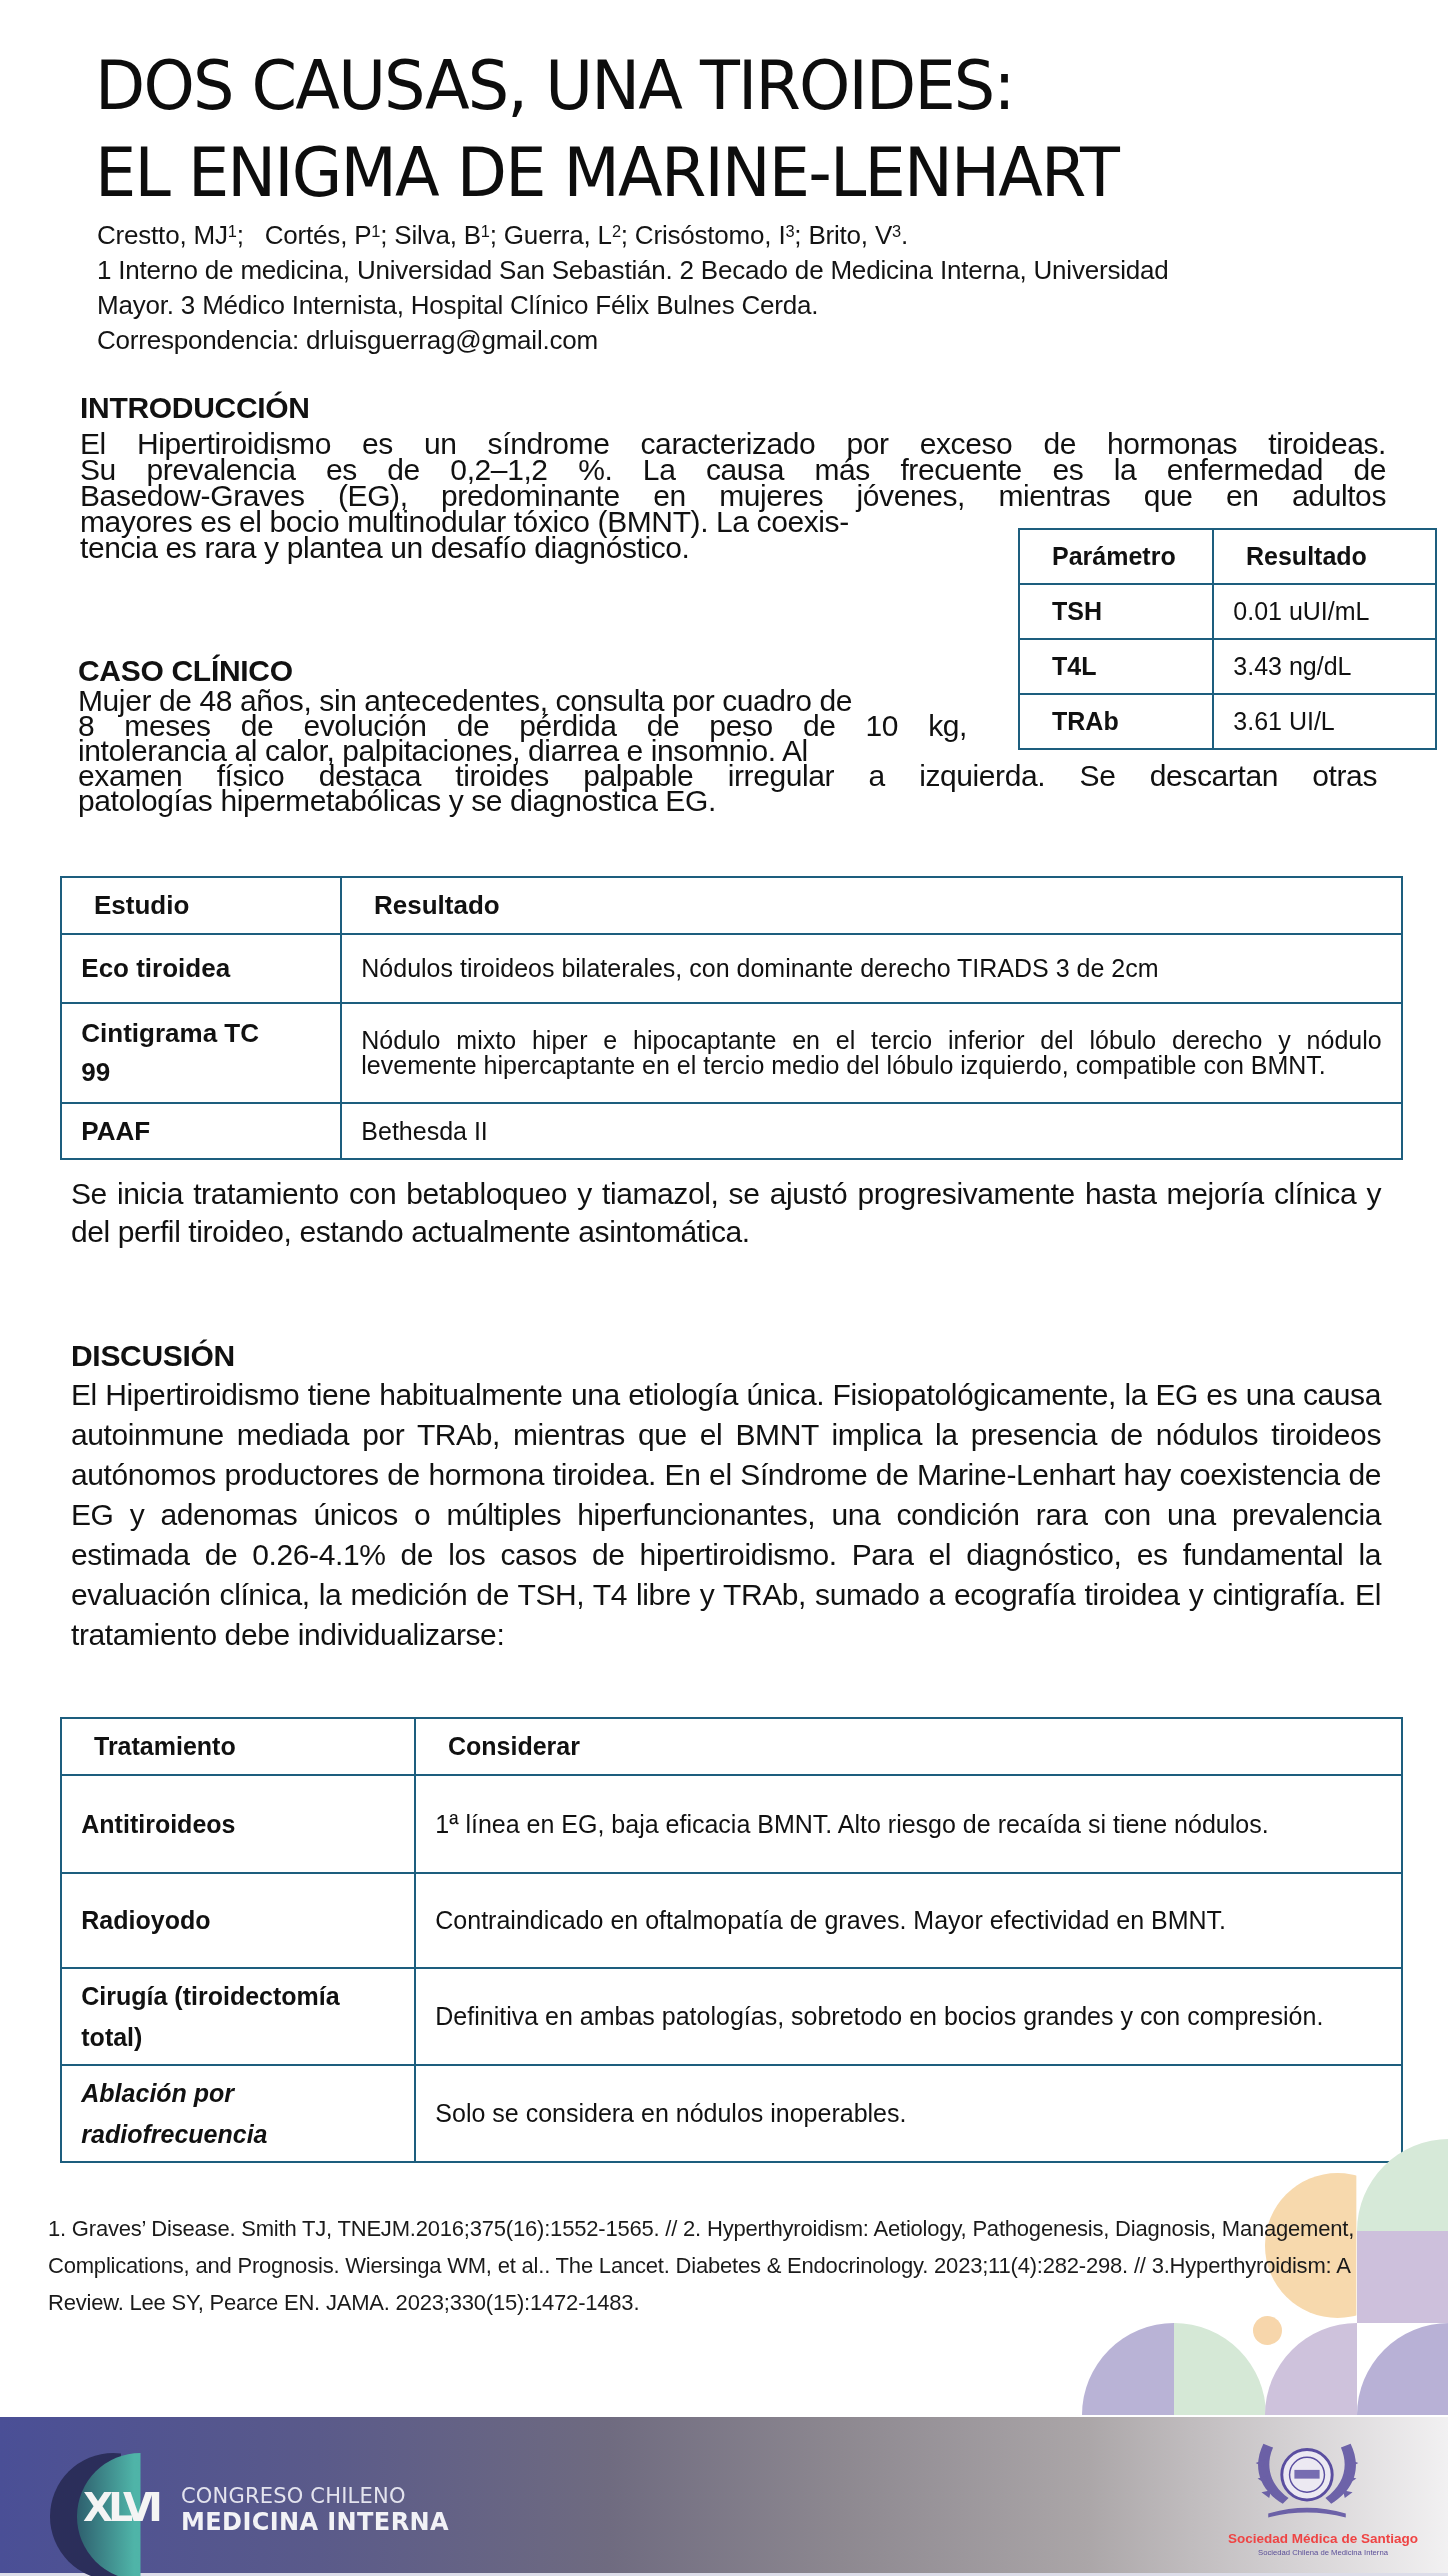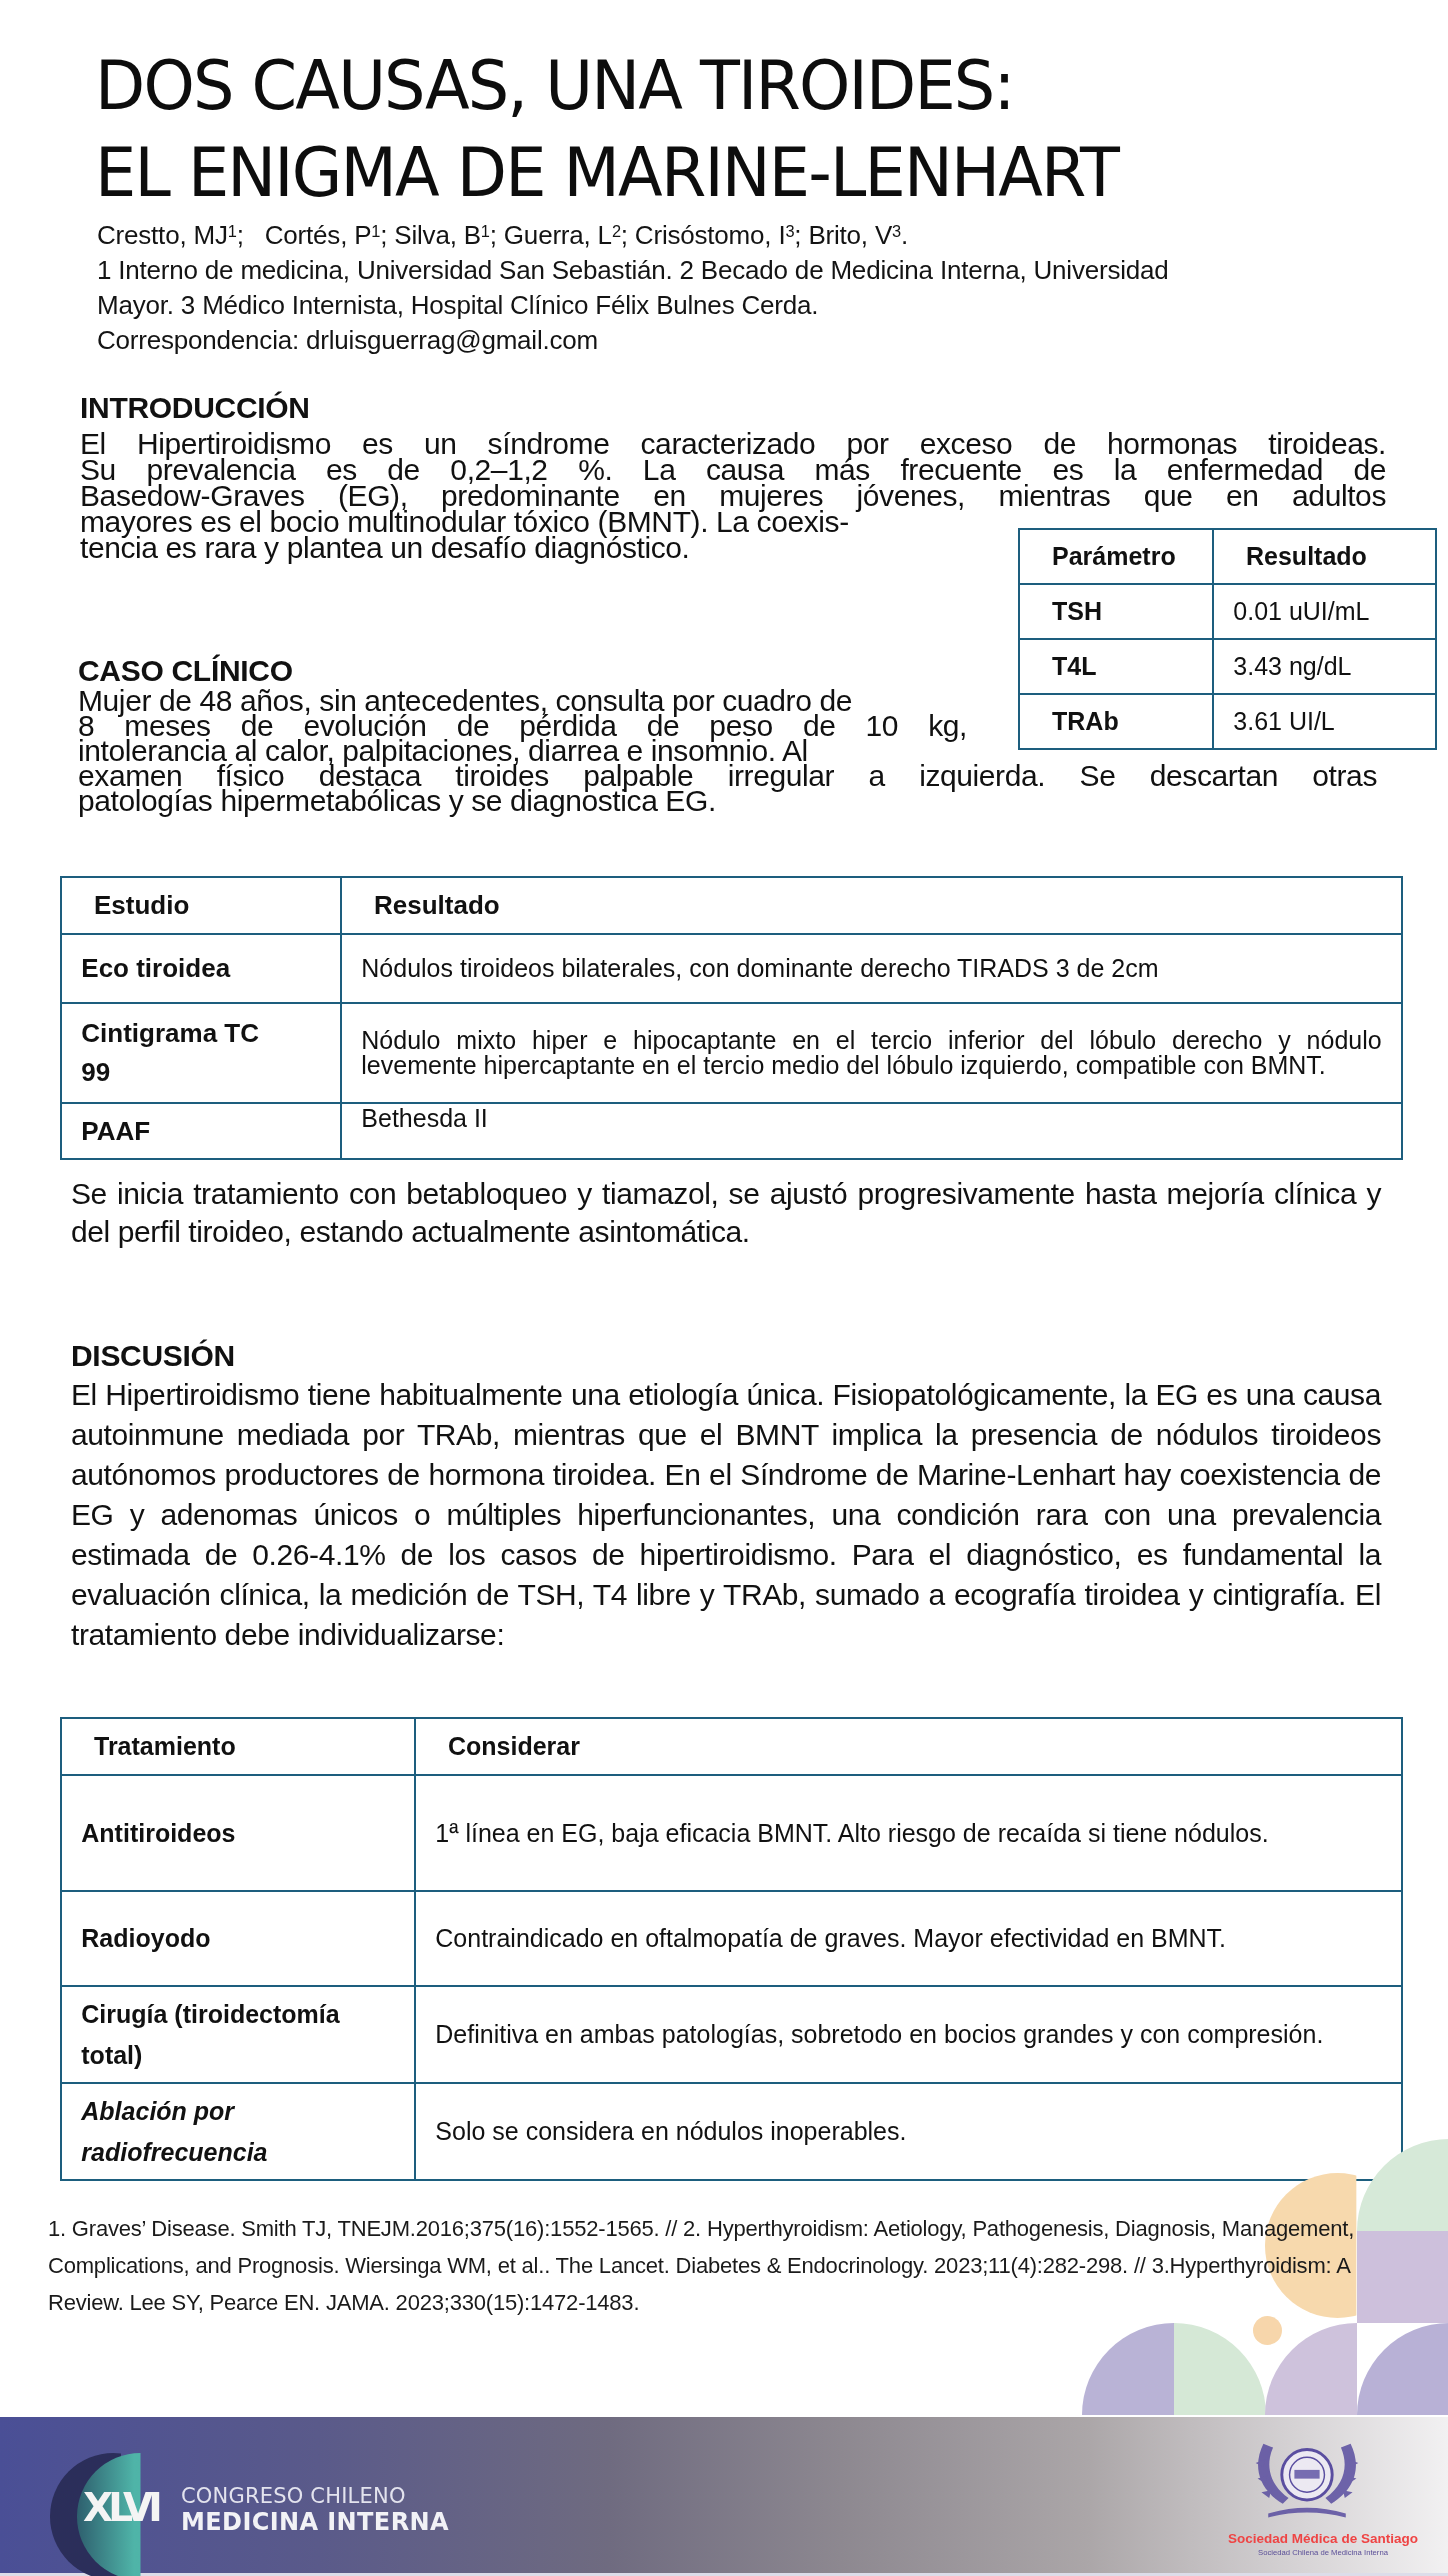--- a/index.html
+++ b/index.html
@@ -50,28 +50,28 @@
   .param-table td { height: 55px; padding: 0 19.3px; font-size: 25px; }
   .param-table td:first-child { width: 194px; }
 
   .study-table { left: 60px; top: 876px; width: 1343px; }
   .study-table td { padding: 5.8px 19.3px; }
   .study-table td:first-child { width: 280px; font-weight: bold; font-size: 26px; line-height: 39px; }
   .study-table td.v { font-size: 25px; line-height: 25px; text-align: justify; }
   .study-table tr.r-head td { height: 57px; }
   .study-table tr.r-eco td { height: 69px; }
   .study-table tr.r-cin td { height: 100px; }
-  .study-table tr.r-paaf td { height: 56px; vertical-align: top; padding-top: 2px; }
+  .study-table tr.r-paaf td { height: 56px; vertical-align: top; padding-top: 15px; }
   .study-table tr.r-paaf td:first-child { vertical-align: middle; padding-top: 5.8px; }
 
   .treat-table { left: 60px; top: 1717px; width: 1343px; }
   .treat-table td { padding: 3.9px 19.3px; font-size: 26px; line-height: 41px; }
   .treat-table td:first-child { width: 354px; font-weight: bold; }
   .treat-table tr.r-head td { height: 57px; }
-  .treat-table tr.r-anti td { height: 116px; }
+  .treat-table tr.r-anti td { height: 98px; }
   .treat-table tr.r-radio td { height: 95px; }
   .treat-table tr.r-cir td { height: 97px; }
   .treat-table tr.r-abl td { height: 97px; }
 
   
   .refs {
     left: 48px; top: 2210px; width: 1381px;
     font-size: 22px; line-height: 37px; color: #1a1a1a; letter-spacing: -0.2px;
     z-index: 2;
   }

